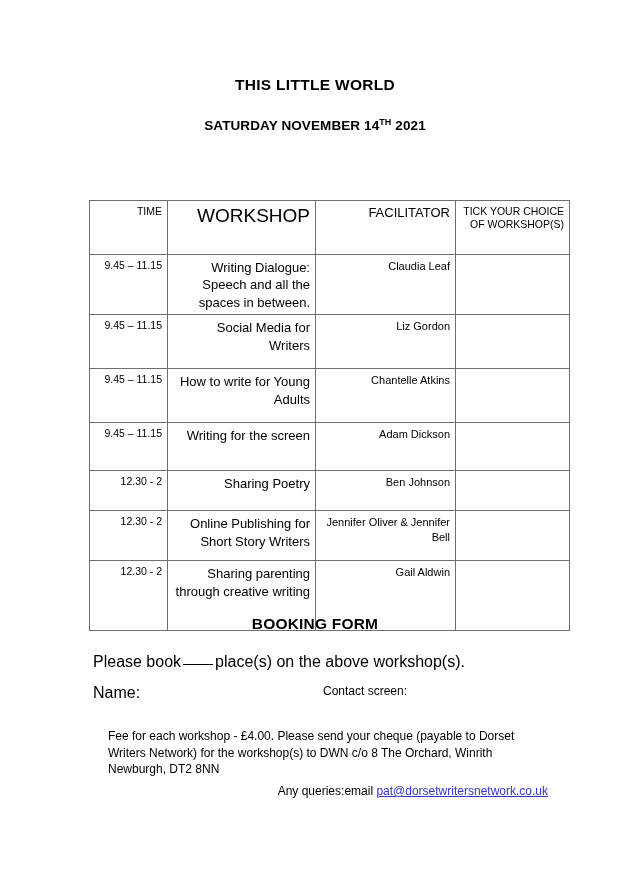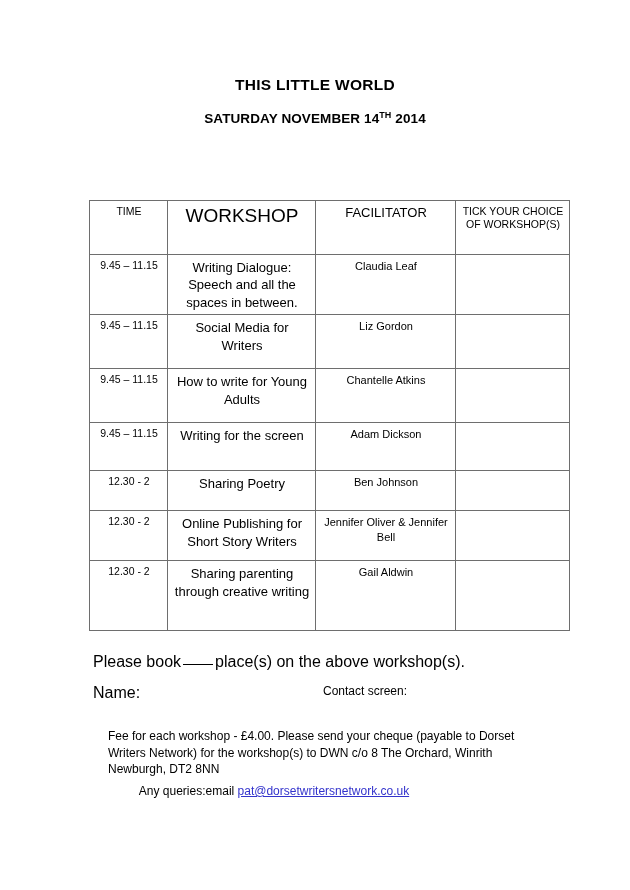--- a/index.html
+++ b/index.html
@@ -27,21 +27,21 @@
     position: absolute;
     left: 0;
     top: 76px;
     width: 630px;
     text-align: center;
   }
   .title-main {
     font-size: 15.5px;
     font-weight: bold;
     letter-spacing: 0.3px;
-    margin: 0 0 19px 0;
+    margin: 0 0 26px 0;
     line-height: 1.1;
     text-align: center;
   }
   .title-sub {
     font-size: 15.5px;
     font-weight: bold;
     letter-spacing: 0.1px;
     margin: 0 0 20px 0;
     line-height: 1.1;
   }
@@ -67,21 +67,21 @@
   }
   table.schedule {
     border-collapse: collapse;
     width: 480px;
     table-layout: fixed;
   }
   table.schedule td, table.schedule th {
     border: 1px solid #6e6e6e;
     vertical-align: top;
     padding: 4px 5px 3px 6px;
-    text-align: center;
+    text-align: right;
     font-weight: normal;
   }
   col.c-time   { width: 78px; }
   col.c-work   { width: 148px; }
   col.c-fac    { width: 140px; }
   col.c-tick   { width: 114px; }
 
   th.h-time  { font-size: 10.5px; height: 46px; }
   th.h-work  { font-size: 19px; }
   th.h-fac   { font-size: 13px; }
@@ -142,37 +142,37 @@
     top: 728px;
     width: 438px;
     font-size: 12px;
     line-height: 1.38;
   }
   .queries-line {
     position: absolute;
     left: 0;
     top: 784px;
     width: 548px;
-    text-align: center;
+    text-align: right;
     font-size: 12px;
   }
   .email-link {
     color: #3333cc;
     text-decoration: underline;
   }
 </style>
 </head>
 <body>
 
 <div class="page">
 
   <div class="heading-block">
     <div class="title-main">THIS LITTLE WORLD</div>
     <div class="title-date">
-      <span>SATURDAY NOVEMBER 14</span><sup>TH</sup><span> 2014</span>
+      <span>SATURDAY NOVEMBER 14</span><sup>TH</sup><span> 2021</span>
     </div>
   </div>
 
   <div class="schedule-wrap">
     <table class="schedule">
       <colgroup>
         <col class="c-time">
           <col class="c-work">
           <col class="c-fac">
           <col class="c-tick">
@@ -225,20 +225,21 @@
         <tr class="r7">
           <td class="cell-time">12.30 - 2</td>
           <td class="cell-work">Sharing parenting through creative writing</td>
           <td class="cell-fac">Gail Aldwin</td>
           <td class="cell-tick"></td>
         </tr>
       </tbody>
     </table>
   </div>
 
+  <div class="booking-title">BOOKING FORM</div>
 
   <div class="form-line-places">
     <span>Please book</span><span class="blank-fill"></span><span>place(s) on the above workshop(s).</span>
   </div>
 
   <div class="form-line-name">Name:</div>
 
   <div class="form-line-contact">Contact screen:</div>
 
   <div class="fee-para">Fee for each workshop - £4.00. Please send your cheque (payable to Dorset Writers Network) for the workshop(s) to DWN c/o 8 The Orchard, Winrith Newburgh, DT2 8NN</div>

